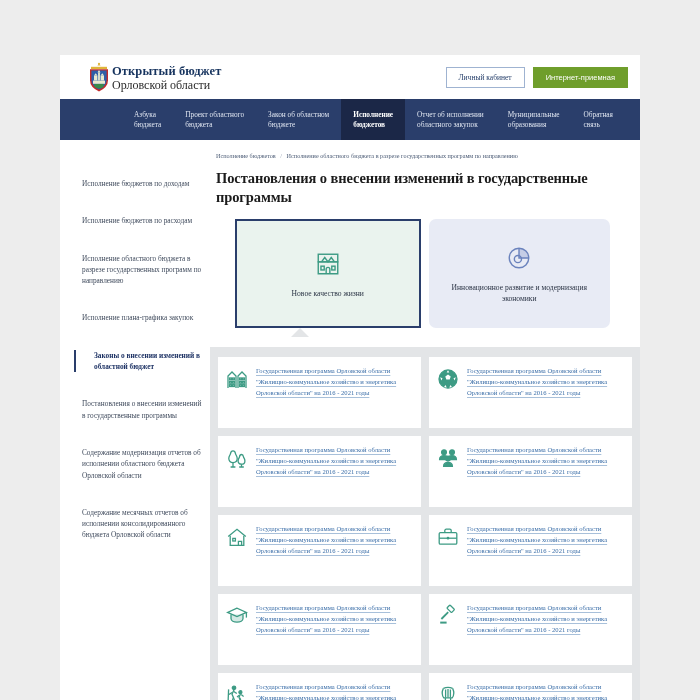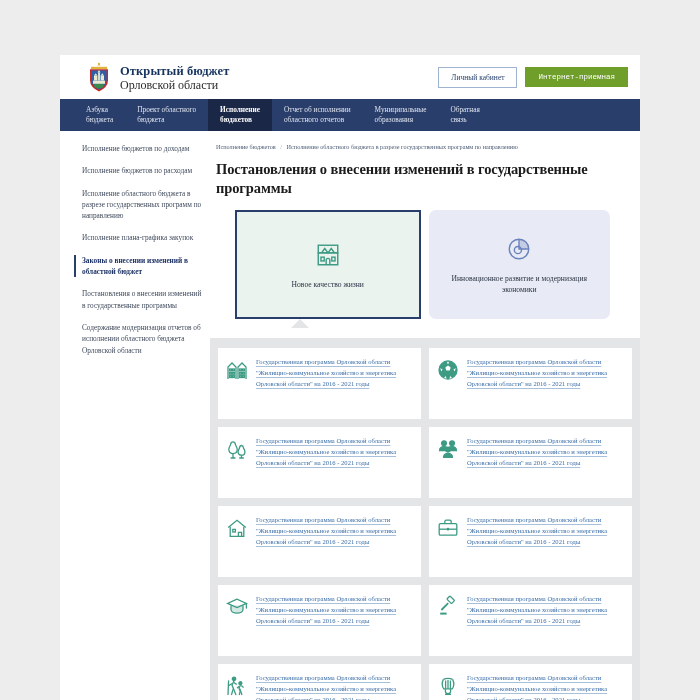--- a/index.html
+++ b/index.html
@@ -23,21 +23,21 @@
   }
 
   
   .site-header {
     height: 44px;
     display: flex;
     align-items: center;
     padding: 0 12px 0 26px;
     background: #ffffff;
   }
-  .brand { display: flex; align-items: center; gap: 8px; }
+  .brand { display: flex; align-items: center; }
   .crest { width: 26px; height: 30px; flex: 0 0 26px; }
   .brand-text { line-height: 1.05; }
   .brand-title {
     font-size: 12.5px;
     font-weight: bold;
     color: #16335e;
     letter-spacing: .1px;
     white-space: nowrap;
   }
   .brand-sub {
@@ -62,28 +62,29 @@
     font-family: "Liberation Serif", serif;
   }
   .btn-green {
     font-size: 7.5px;
     color: #ffffff;
     background: #6f9e2b;
     border: 1px solid #6f9e2b;
     padding: 5px 12px;
     white-space: nowrap;
     cursor: pointer;
-    font-family: Liberation Mono, monospace;
+    font-family: Liberation Sans, sans-serif;
   }
 
   
   .main-nav {
     display: flex;
     background: #2a3e6b;
-    height: 32px;
+    height: 41px;
+    padding-left: 48px;
   }
   .nav-item {
     flex: 0 0 auto;
     display: flex;
     align-items: center;
     padding: 0 12px;
     font-size: 7.3px;
     color: #dfe5f0;
     line-height: 1.35;
     cursor: pointer;
@@ -105,26 +106,27 @@
     flex: 0 0 150px;
     padding: 12px 8px 22px 22px;
   }
   .side-item {
     font-size: 7.3px;
     color: #3f4a5c;
     line-height: 1.55;
     margin-bottom: 11px;
     cursor: pointer;
     padding-left: 0;
+    margin-top: 26px;
   }
   .side-item.active {
     color: #1d3264;
     font-weight: bold;
     border-left: 2px solid #2a3e6b;
-    padding-left: 6px;
+    padding-left: 18px;
     margin-left: -8px;
   }
 
   
   .main-col {
     flex: 1 1 auto;
     padding: 12px 30px 0 6px;
     min-width: 0;
   }
   .breadcrumb {
@@ -255,40 +257,43 @@
       <button class="btn-outline">Личный кабинет</button>
       <button class="btn-green">Интернет-приемная</button>
     </div>
   </div>
 
   <div class="main-nav" id="nav-host">
       <div class="nav-item">Азбука
 бюджета</div>
       <div class="nav-item">Проект областного
 бюджета</div>
+      <div class="nav-item">Закон об областном
+бюджете</div>
       <div class="nav-item active">Исполнение
 бюджетов</div>
       <div class="nav-item">Отчет об исполнении
-областного отчетов</div>
+областного закупок</div>
       <div class="nav-item">Муниципальные
 образования</div>
       <div class="nav-item">Обратная
 связь</div>
     </div>
 
   <div class="content-wrap">
 
     <div class="sidebar" id="sidebar-host">
         <div class="side-item">Исполнение бюджетов по доходам</div>
         <div class="side-item">Исполнение бюджетов по расходам</div>
         <div class="side-item">Исполнение областного бюджета в разрезе государственных программ по направлению</div>
         <div class="side-item">Исполнение плана-графика закупок</div>
         <div class="side-item active">Законы о внесении изменений в областной бюджет</div>
         <div class="side-item">Постановления о внесении изменений в государственные программы</div>
         <div class="side-item">Содержание модернизация отчетов об исполнении областного бюджета Орловской области</div>
+        <div class="side-item">Содержание месячных отчетов об исполнении консолидированного бюджета Орловской области</div>
       </div>
 
     <div class="main-col">
 
       <div class="breadcrumb">
         <span>Исполнение бюджетов</span>
         <span class="sep">/</span>
         <span>Исполнение областного бюджета в разрезе государственных программ по направлению</span>
       </div>
 

